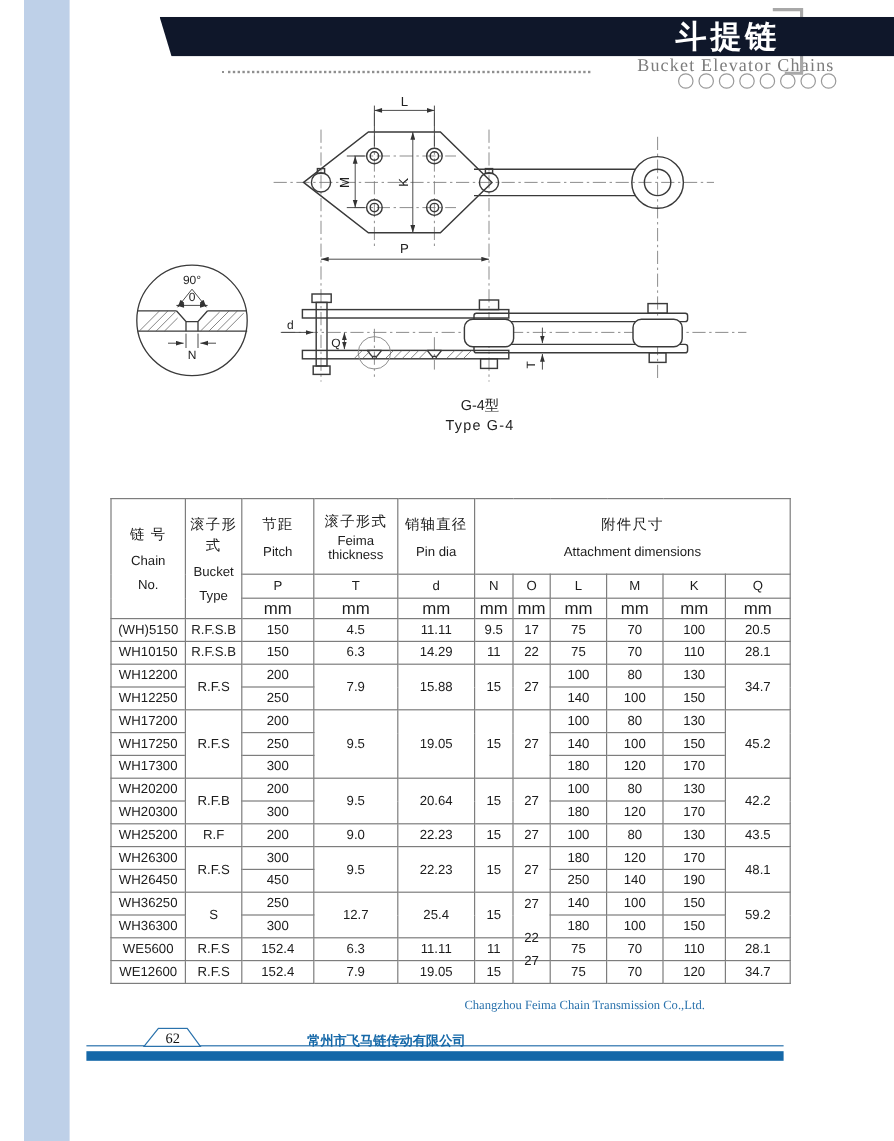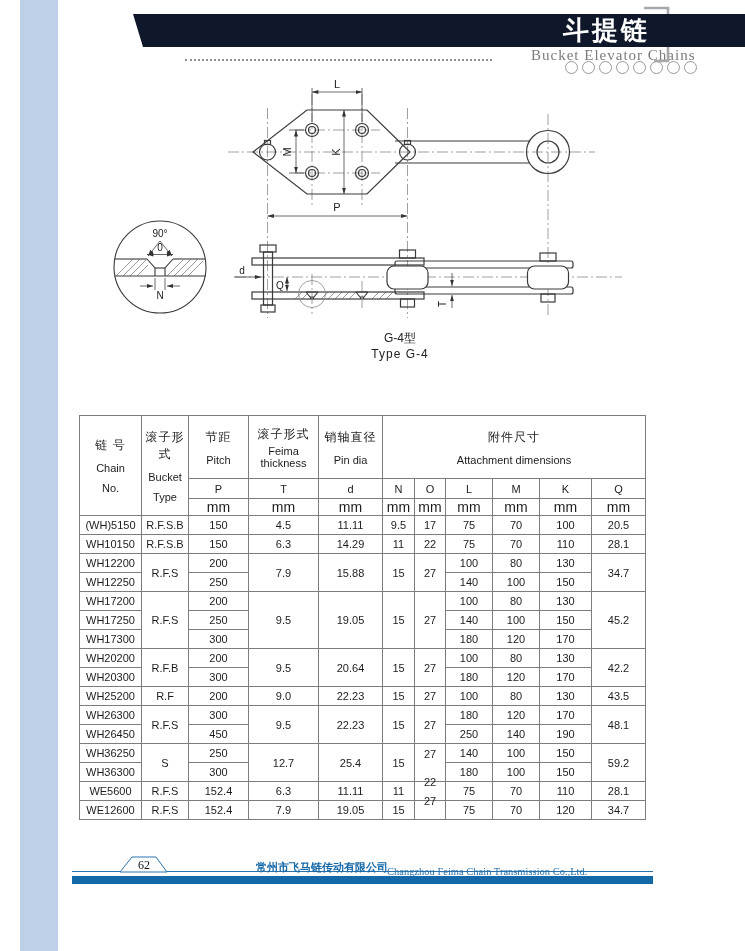--- a/index.html
+++ b/index.html
@@ -19,40 +19,40 @@
         font-size:26px;font-weight:bold;letter-spacing:3px;}
   .dots{position:absolute;left:185px;top:59px;width:307px;height:0;border-top:2px dotted #8f8f8f;}
   .subtitle{position:absolute;left:499px;top:47px;font-family:Liberation Serif, serif;
         font-size:15px;color:#7c7c7c;letter-spacing:1px;margin-left:32px;}
   .circles{position:absolute;left:565px;top:61px;display:flex;gap:4px;}
   .circles i{display:block;width:11px;height:11px;border:1.5px solid #999;border-radius:50%;background:#fff;}
   
   .drawing{position:absolute;left:90px;top:78px;}
   .drawing text{font-family:"Liberation Sans",sans-serif;fill:#222;}
   
-  table.spec{position:absolute;left:79px;top:415px;width:566px;border-collapse:collapse;
+  table.spec{position:absolute;left:92px;top:415px;width:566px;border-collapse:collapse;
         table-layout:fixed;font-size:11px;color:#1c1c1c;padding-left:43px;}
   table.spec th,table.spec td{border:1px solid #7d7d7d;text-align:center;vertical-align:middle;
         padding:0;font-weight:normal;overflow:visible;}
   table.spec thead .cn{font-size:12px;letter-spacing:1px;}
   table.spec thead .en{font-size:11px;}
   .h-top{height:62px;}
   .h-sub{height:20px;}
   .h-mm{height:16px;font-size:14px;}
   .gap8{margin-top:8px;}
   .gap2{margin-top:2px;}
   table.spec tbody td{height:18px;font-size:11px;}
   table.spec tbody td span{display:inline-block;}
   table.spec tbody td span.up{transform:translateY(-9px);}
   
   .f-line{position:absolute;left:72px;top:871px;width:581px;height:1px;background:#2a72ac;}
   .f-bar{position:absolute;left:72px;top:876px;width:581px;height:8px;background:#1568a8;}
   .f-trap{position:absolute;left:119px;top:856px;}
   .f-cn{position:absolute;left:256px;top:860px;font-size:11px;font-weight:bold;color:#1568a8;letter-spacing:0;}
-  .f-en{position:absolute;left:387px;top:866px;font-family:"Liberation Serif",serif;font-size:10.5px;color:#2a72ac;}
+  .f-en{position:absolute;left:387px;top:833px;font-family:"Liberation Serif",serif;font-size:10.5px;color:#2a72ac;}
 </style>
 </head>
 <body>
 
 <div class="page">
 
   <div class="strip"></div>
 
   <svg class="bracket" width="36" height="58" viewBox="0 0 36 58">
     <path d="M4,2 H28 V55 H14" fill="none" stroke="#a8a8a8" stroke-width="2.6"></path>

